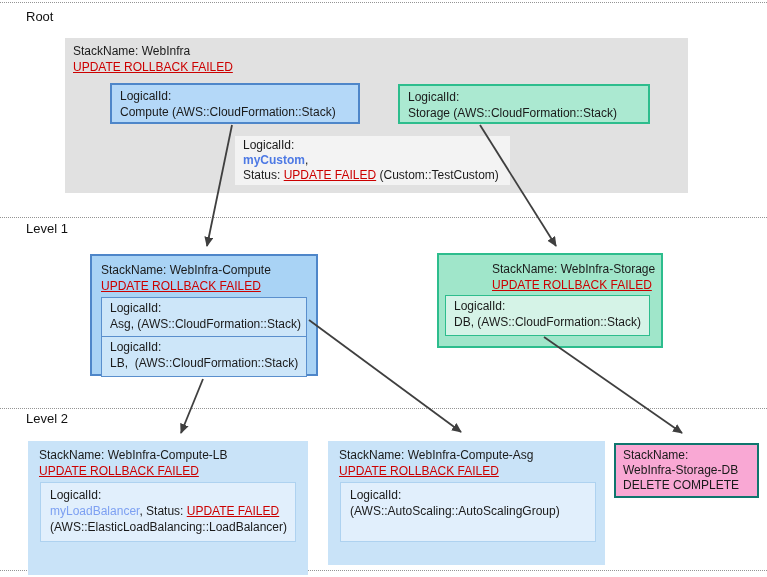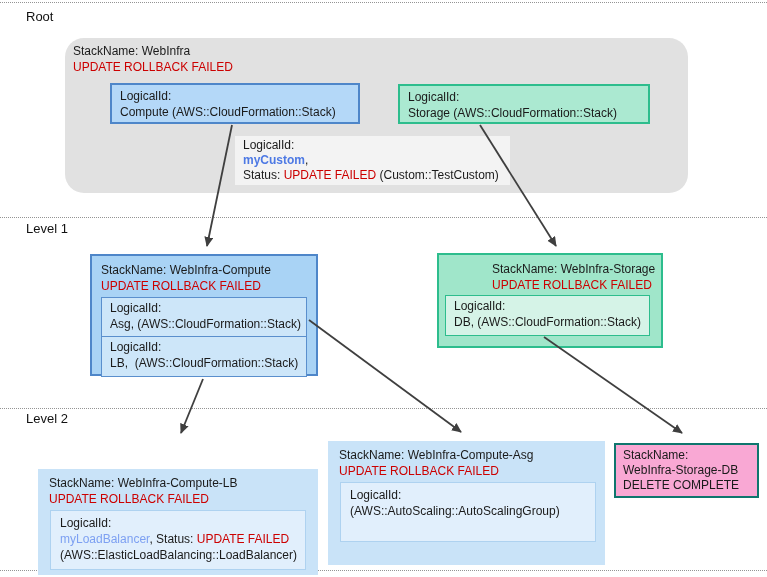--- a/index.html
+++ b/index.html
@@ -6,24 +6,24 @@
   .canvas{
     position:relative;width:767px;height:577px;background:#ffffff;
     font-family:"Liberation Sans",sans-serif;font-size:12px;color:#1a1a1a;
     overflow:hidden;
   }
   .divider{position:absolute;left:0;width:767px;height:0;border-top:1px dotted #949494;}
   .section-label{position:absolute;left:9px;font-size:13px;color:#111;margin-left:17px;}
   .box{position:absolute;box-sizing:border-box;}
   .line{line-height:16px;white-space:nowrap;}
   .line15{line-height:15px;white-space:nowrap;}
-  .red{color:#cc0000;}
+  .red{color:#cc0000;text-decoration:underline;}
   .link-bold{color:#4d79e4;font-weight:bold;}
   .link-light{color:#7da0f2;}
-  .gray-outer{background:#e1e1e1;border-radius:19px;}
+  .gray-outer{background:#e1e1e1;}
   .gray-inner{background:#f3f3f3;}
   .blue-child{background:#b4d8f8;border:2px solid #4e86c9;}
   .green-child{background:#abe9d1;border:2px solid #2dbd8d;}
   .blue-l1{background:#a9d3f5;border:2px solid #4e86c9;}
   .blue-l1-inner{background:#cde6f9;border:1px solid #5a8fcd;}
   .green-l1{background:#a0e6ca;border:2px solid #2dbd8d;}
   .green-l1-inner{background:#d5f3e7;border:1px solid #2dbd8d;}
   .blue-l2{background:#c9e3f8;}
   .blue-l2-inner{background:#e1effc;border:1px solid #aed2f0;}
   .green-l2{background:#f9a8d4;border:2px solid #0f766e;}
@@ -83,21 +83,21 @@
     <div style="padding:6px 9px;margin-left:44px;">
       <div class="line">StackName: WebInfra-Storage</div>
       <div class="line red">UPDATE ROLLBACK FAILED</div>
     </div>
     <div class="box green-l1-inner" style="left:6px;top:40px;width:205px;height:41px;padding:2px 8px;">
       <div class="line">LogicalId:</div>
       <div class="line">DB, (AWS::CloudFormation::Stack)</div>
     </div>
   </div>
 
-  <div class="box blue-l2" style="left:38px;top:441px;width:280px;height:106px;margin-top:28px;">
+  <div class="box blue-l2" style="left:28px;top:441px;width:280px;height:134px;">
     <div style="padding:6px 11px;">
       <div class="line">StackName: WebInfra-Compute-LB</div>
       <div class="line red">UPDATE ROLLBACK FAILED</div>
     </div>
     <div class="box blue-l2-inner" style="left:12px;top:41px;width:256px;height:60px;padding:4px 9px;">
       <div class="line">LogicalId:</div>
       <div class="line"><span class="link-light">myLoadBalancer</span><span>, Status: </span><span class="red">UPDATE FAILED</span></div>
       <div class="line">(AWS::ElasticLoadBalancing::LoadBalancer)</div>
     </div>
   </div>

